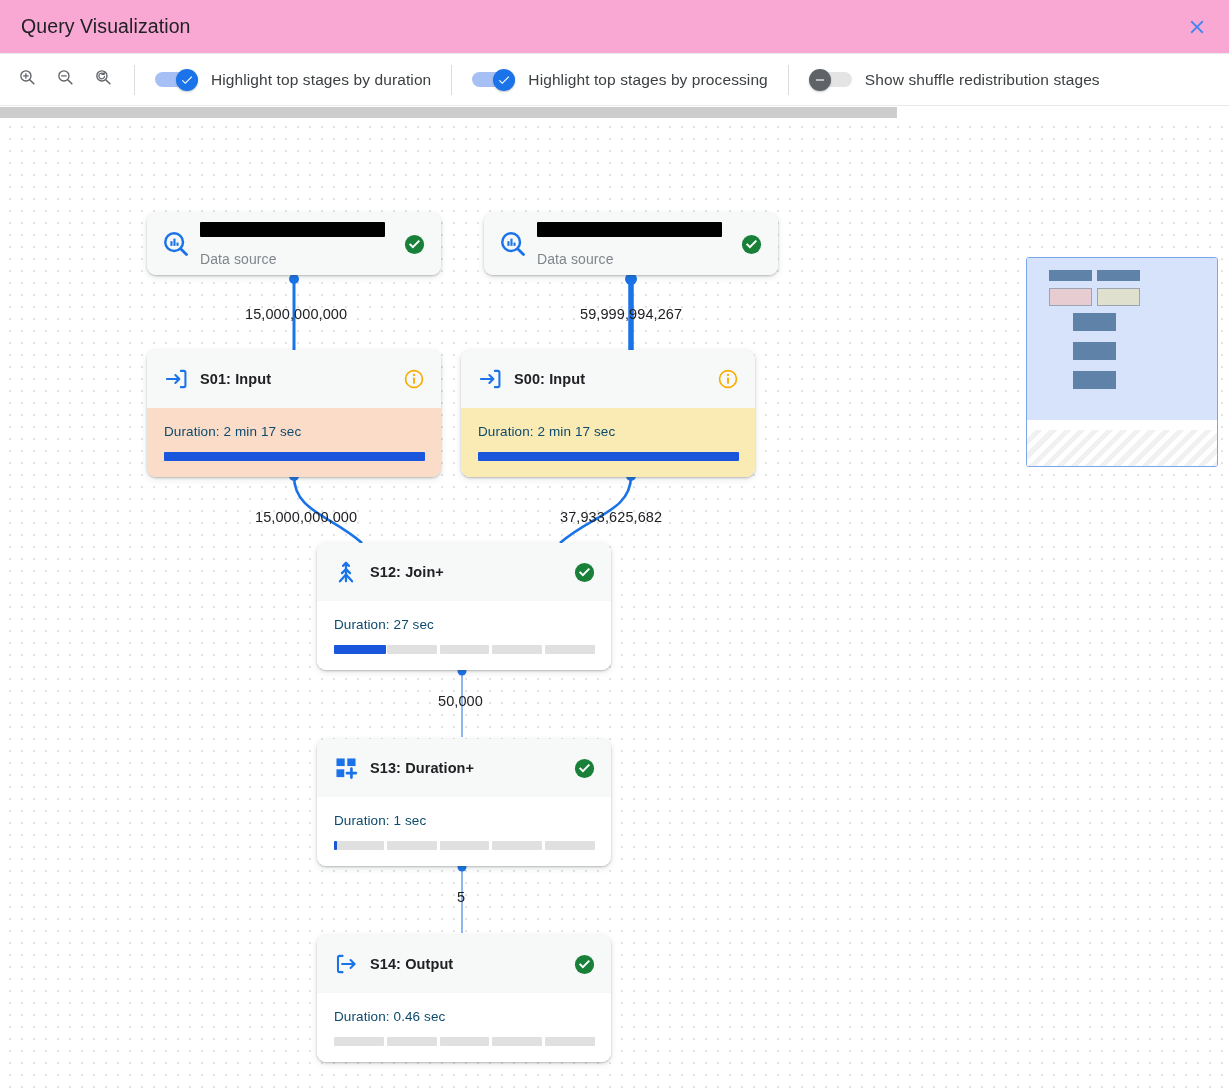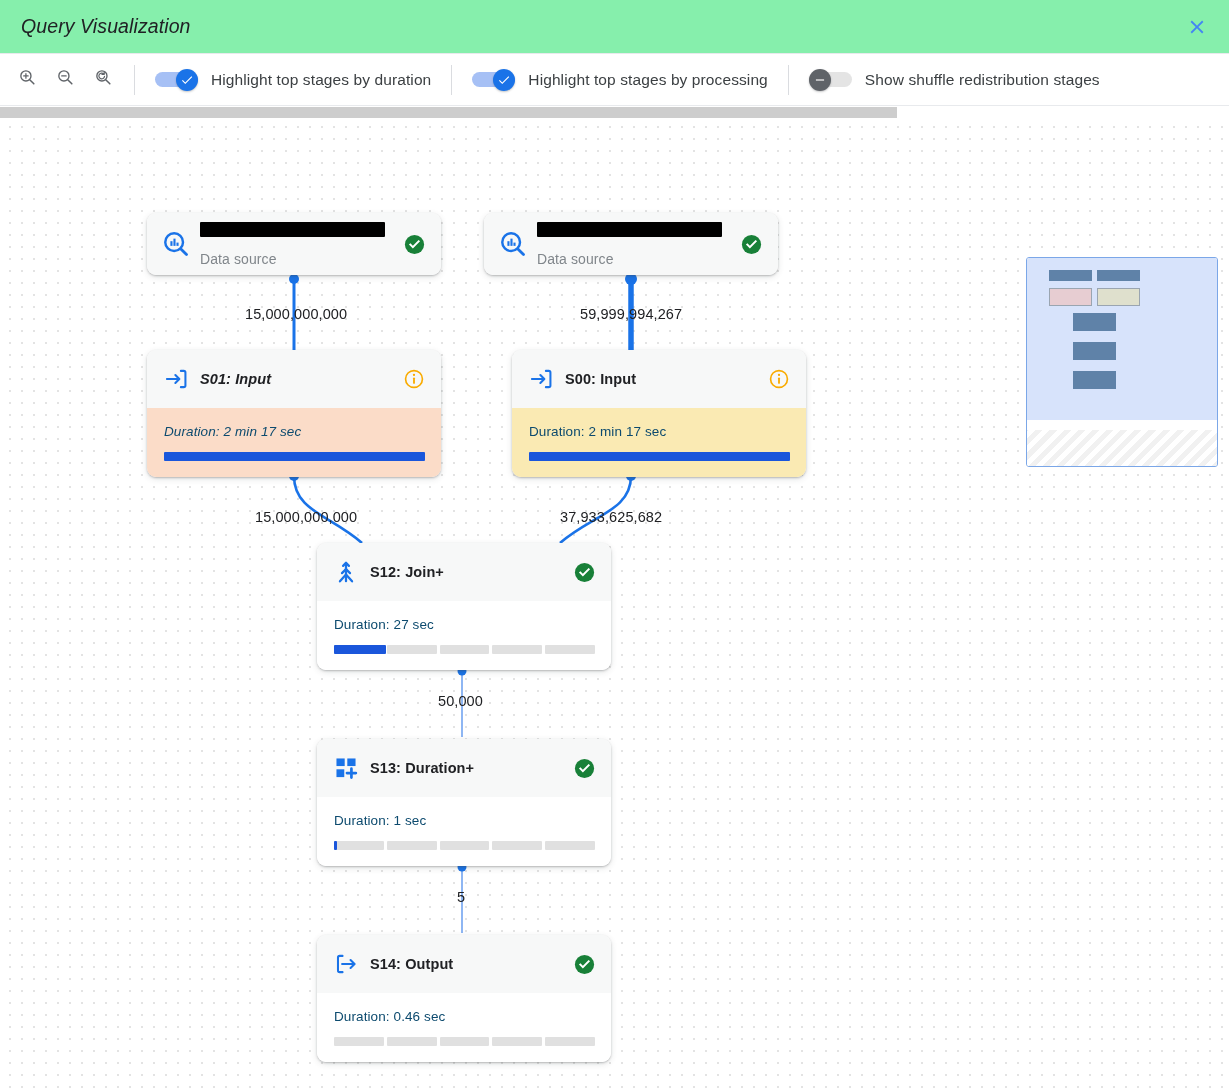--- a/index.html
+++ b/index.html
@@ -9,24 +9,23 @@
     width: 1229px; height: 1090px;
     background: #ffffff;
     font-family: "Liberation Sans", sans-serif;
     overflow: hidden;
   }
 
   
   .header {
     position: relative;
     height: 53px;
-    background: #86efac;
+    background: #f9a8d4;
     display: flex;
     align-items: center;
-    font-style: italic;
   }
   .header-title {
     margin-left: 21px;
     font-size: 19.5px;
     color: #202124;
     font-weight: 400;
     letter-spacing: .1px;
   }
   .close-btn {
     position: absolute;
@@ -426,21 +425,21 @@
       </div>
       <span class="node-status">
         <svg width="23" height="23" viewBox="0 0 24 24">
           <circle cx="12" cy="12" r="10" fill="#188038"></circle>
           <path d="M10.3 16.2L6.2 12.1l1.5-1.5 2.6 2.6 6-6 1.5 1.5z" fill="#ffffff"></path>
         </svg>
       </span>
     </div>
   </div>
 
-  <div class="node" style="left:147px; top:231px; width:294px;font-style:italic;">
+  <div class="node" style="left:147px; top:231px; width:294px;">
     <div class="node-head">
       <span class="node-icon">
         <svg width="26" height="26" viewBox="0 0 24 24">
           <path d="M16.5 4.5h2.6a1.6 1.6 0 0 1 1.6 1.6v11.8a1.6 1.6 0 0 1-1.6 1.6h-2.6" fill="none" stroke="#1a73e8" stroke-width="1.9" stroke-linecap="round"></path>
           <path d="M3.6 12h11.2" stroke="#1a73e8" stroke-width="1.9" stroke-linecap="round"></path>
           <path d="M11.4 8.3L15.1 12l-3.7 3.7" fill="none" stroke="#1a73e8" stroke-width="1.9" stroke-linecap="round" stroke-linejoin="round"></path>
         </svg>
       </span>
       <div class="node-titlewrap">
         <div class="node-title">S01: Input</div>
@@ -459,21 +458,21 @@
         <div class="seg"></div>
           <div class="seg"></div>
           <div class="seg"></div>
           <div class="seg"></div>
           <div class="seg"></div>
         <div class="fill" style="width:100%;"></div>
       </div>
     </div>
   </div>
 
-  <div class="node" style="left:512px; top:231px; width:294px;">
+  <div class="node" style="left:461px; top:231px; width:294px;">
     <div class="node-head">
       <span class="node-icon">
         <svg width="26" height="26" viewBox="0 0 24 24">
           <path d="M16.5 4.5h2.6a1.6 1.6 0 0 1 1.6 1.6v11.8a1.6 1.6 0 0 1-1.6 1.6h-2.6" fill="none" stroke="#1a73e8" stroke-width="1.9" stroke-linecap="round"></path>
           <path d="M3.6 12h11.2" stroke="#1a73e8" stroke-width="1.9" stroke-linecap="round"></path>
           <path d="M11.4 8.3L15.1 12l-3.7 3.7" fill="none" stroke="#1a73e8" stroke-width="1.9" stroke-linecap="round" stroke-linejoin="round"></path>
         </svg>
       </span>
       <div class="node-titlewrap">
         <div class="node-title">S00: Input</div>

